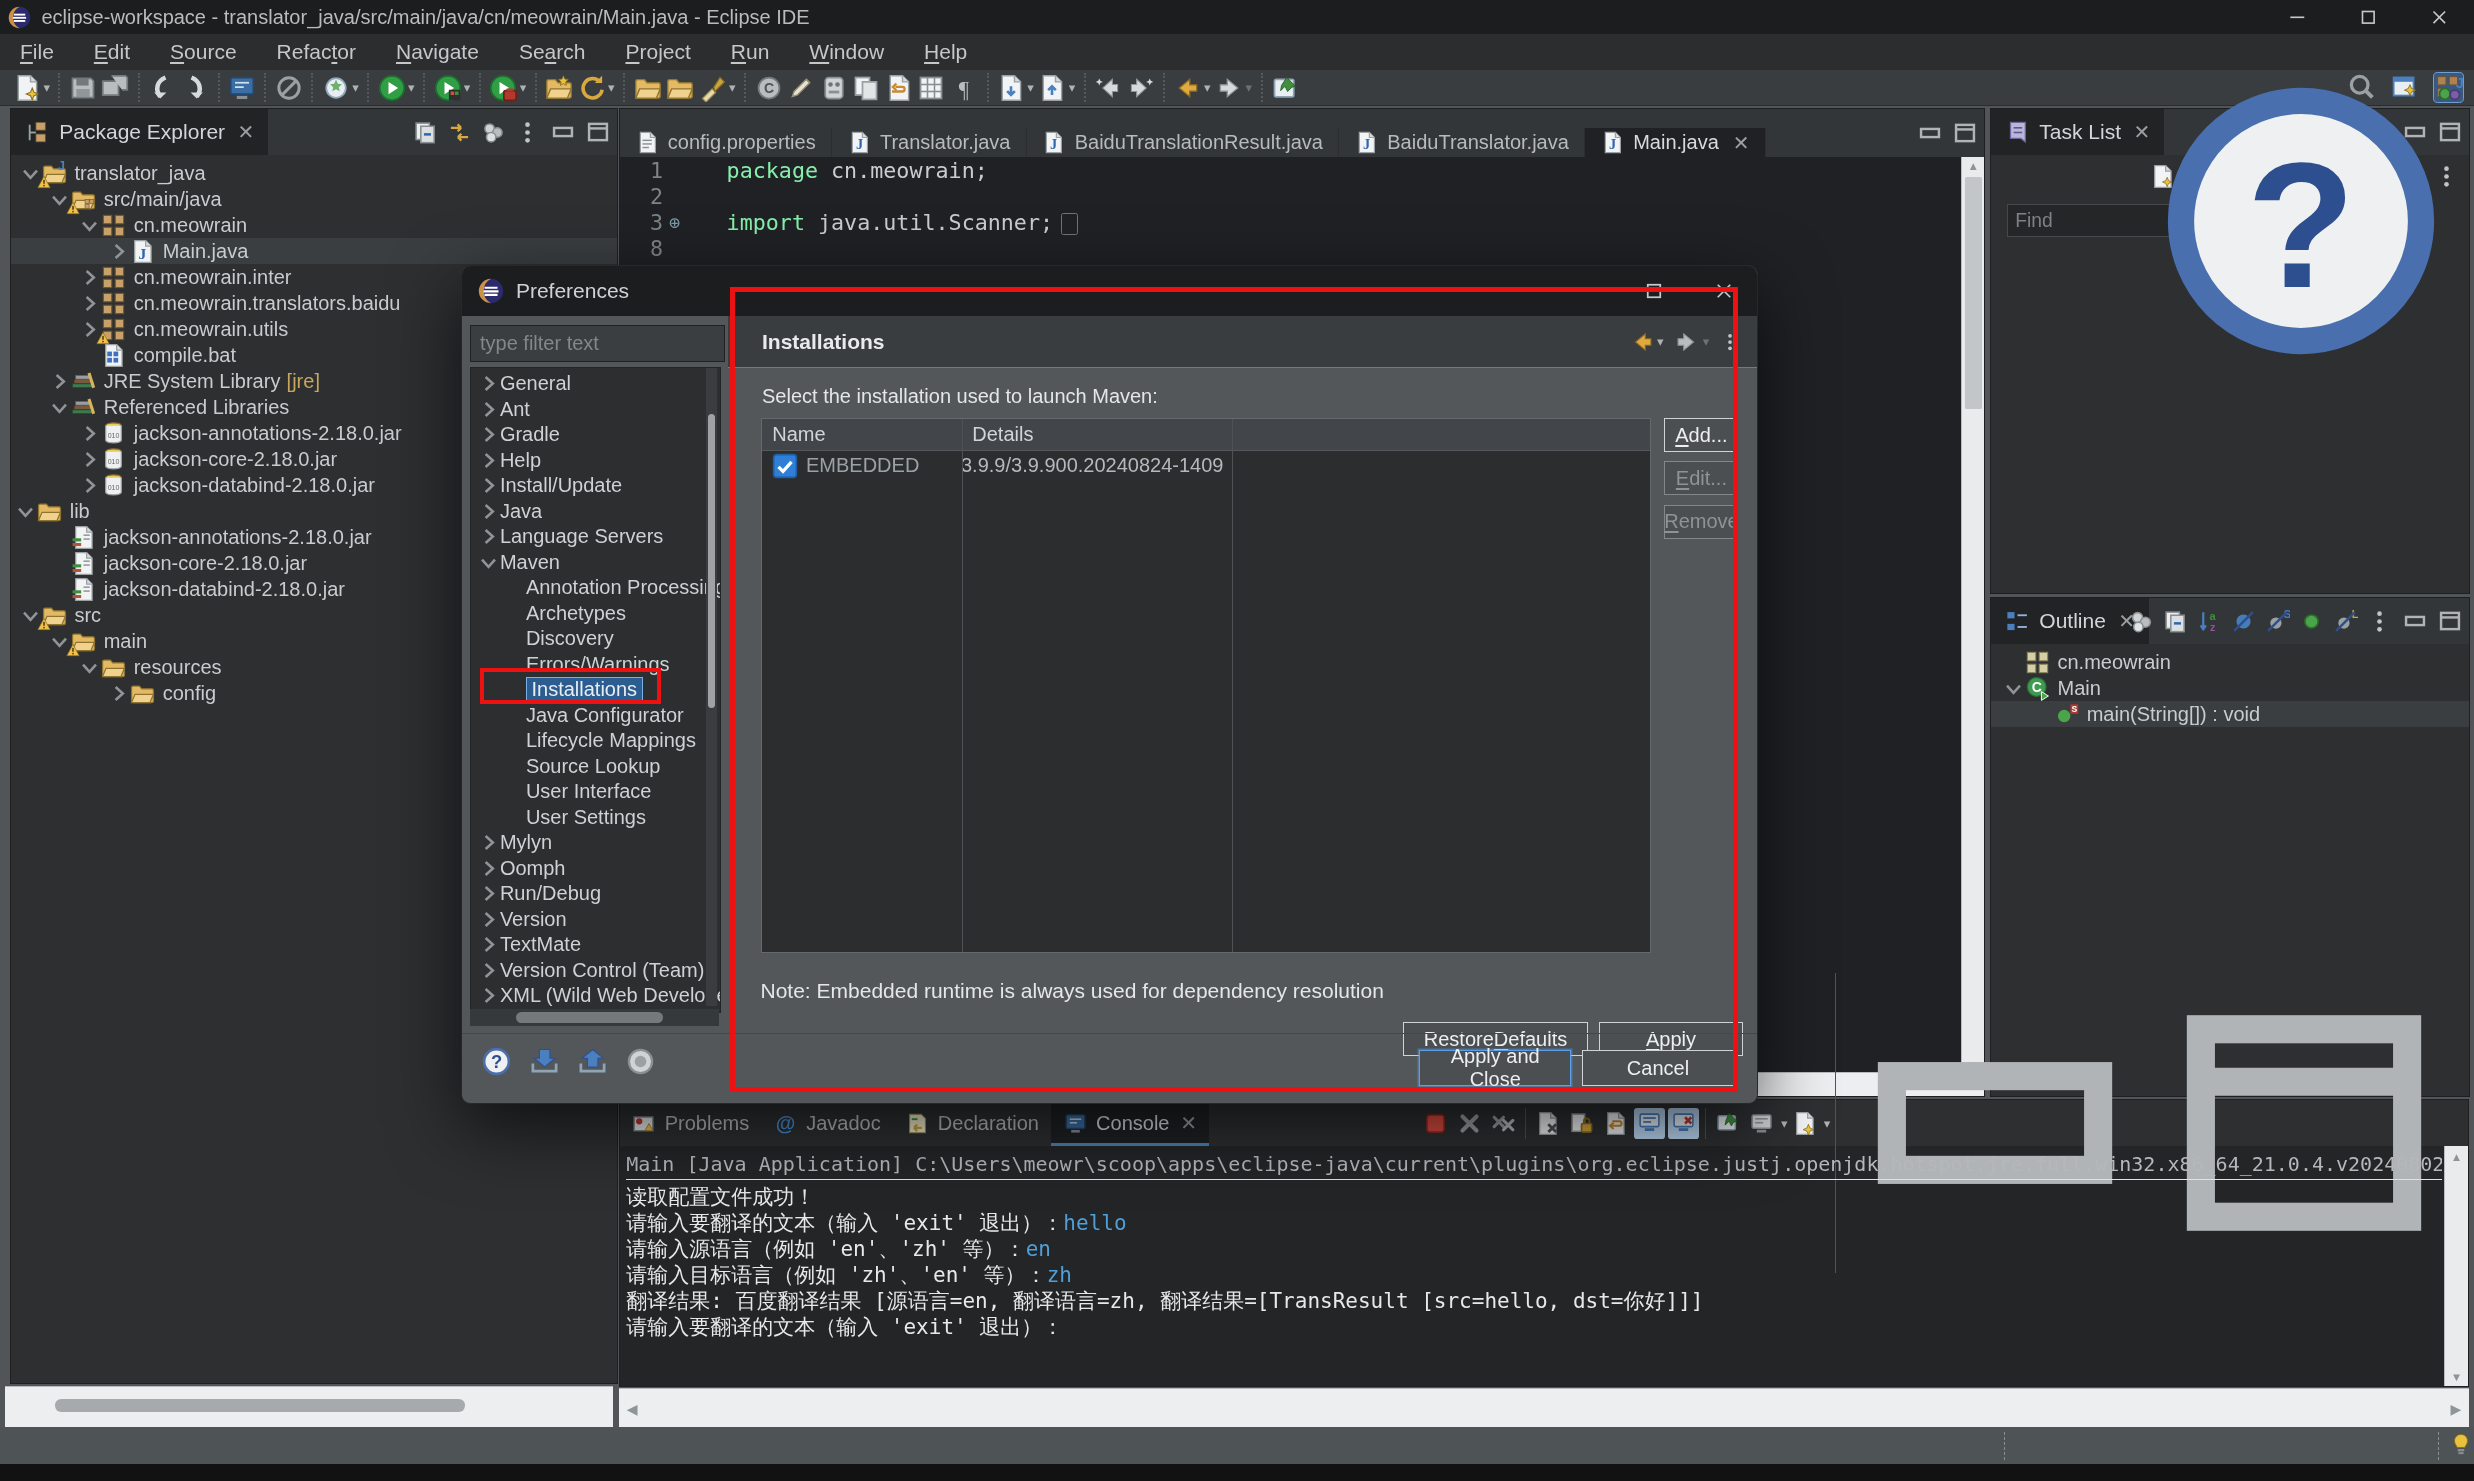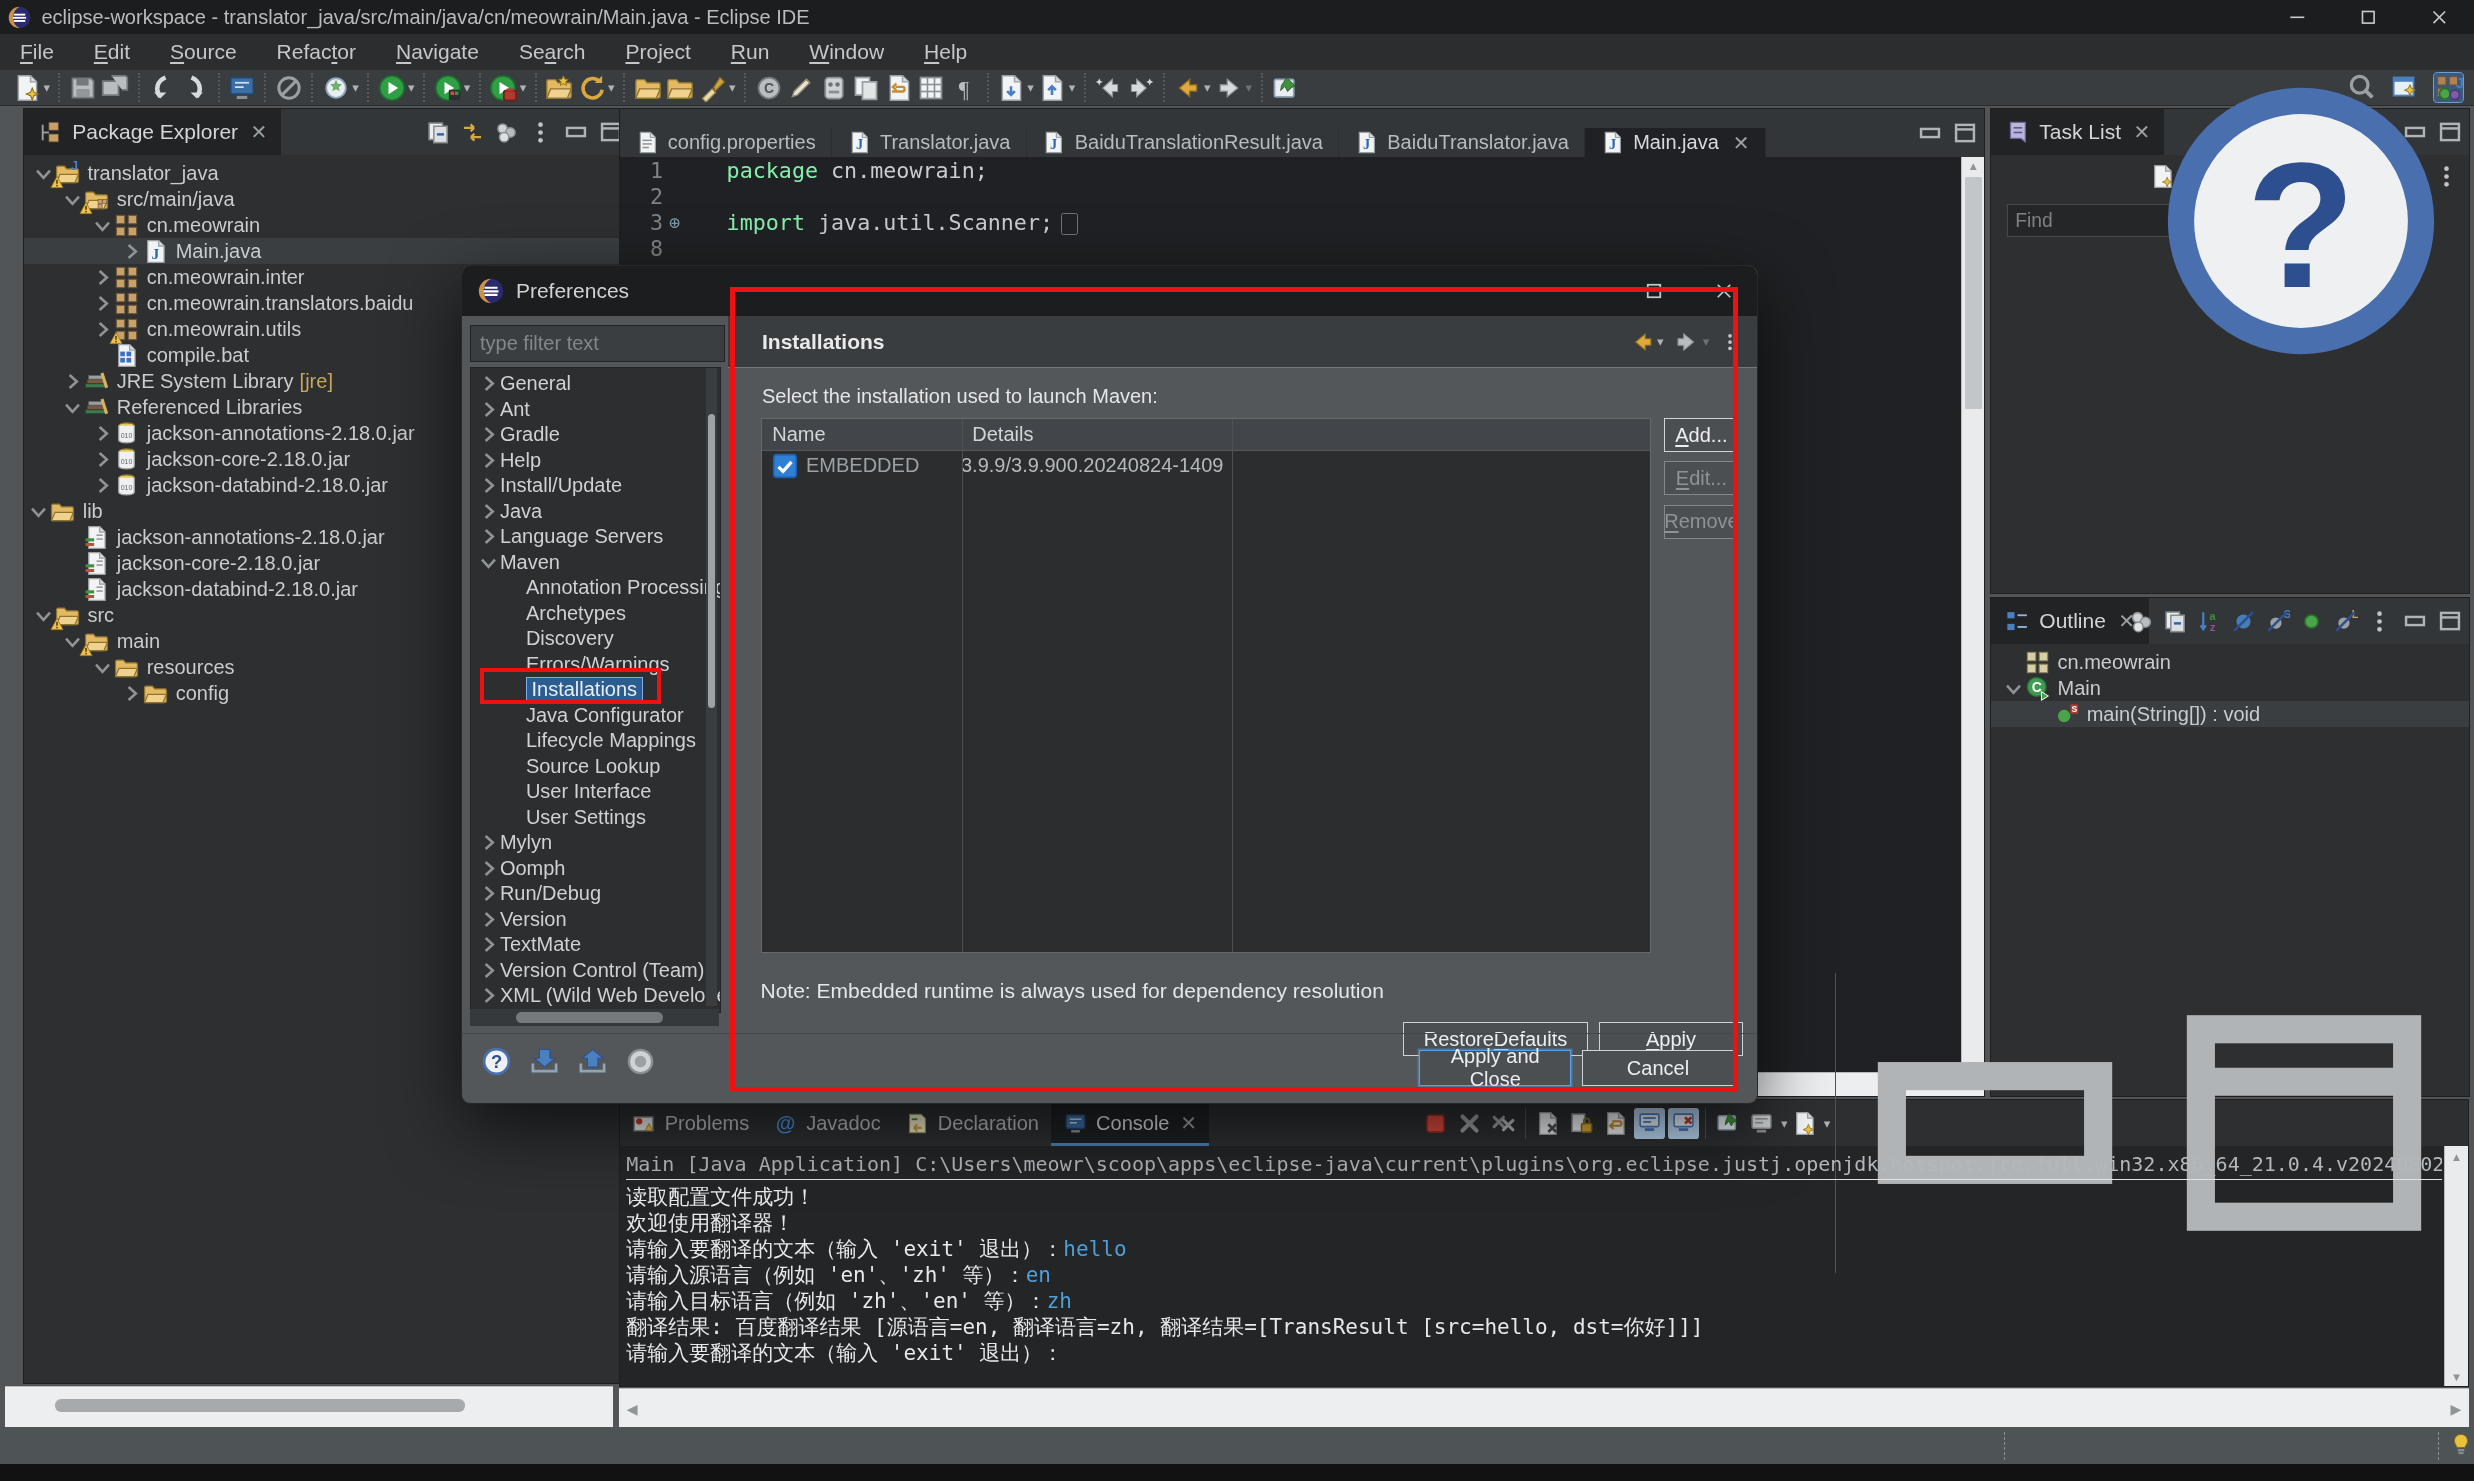--- a/index.html
+++ b/index.html
@@ -520,21 +520,21 @@
               <rect x="8.4" y="2" width="4.6" height="4.6"></rect>
               <rect x="2" y="8.4" width="4.6" height="4.6"></rect>
             </g>
             <text x="12" y="8" font-size="8" fill="#4a7fc0" font-weight="bold">J</text>
             <circle cx="6" cy="11.5" r="3" fill="#4aa54a" stroke="#2d6e2d"></circle>
             <circle cx="11.5" cy="12" r="2.6" fill="#7a5ea8" stroke="#4e3a74"></circle>
           </svg>
         </span></span>
     </div>
 
-  <div class="panel" style="left:23px;top:108px;width:608px;height:1276px;">
+  <div class="panel" style="left:10px;top:108px;width:608px;height:1276px;">
     <div class="phead">
       <span class="ptab">
         <span class="icn">
             <svg viewBox="0 0 16 16">
               <g stroke="#9aa0a3" stroke-width="1.2" fill="none">
                 <line x1="3" y1="3" x2="3" y2="13"></line>
                 <line x1="3" y1="8" x2="7" y2="8"></line>
               </g>
               <g fill="#c8a06a" stroke="#6b5536" stroke-width=".5">
                 <rect x="7" y="1.5" width="6" height="5"></rect>
@@ -1523,21 +1523,20 @@
                 <rect x="2.5" y="3" width="11" height="10" fill="none" stroke="#b0b4b7" stroke-width="1.5"></rect>
                 <line x1="2.5" y1="5.8" x2="13.5" y2="5.8" stroke="#b0b4b7" stroke-width="1.5"></line>
               </svg>
             </span>
           </span>
         </span>
     </div>
     <div class="chead">Main [Java Application] C:\Users\meowr\scoop\apps\eclipse-java\current\plugins\org.eclipse.justj.openjdk.hotspot.jre.full.win32.x86_64_21.0.4.v20240802-1551\jre\bin\javaw.exe  (2024年10月27日 上午11:36:16)</div>
     <div class="cbody" id="console-body">
         <div class="row"><span class="o">读取配置文件成功！</span></div>
-        <div class="row"><span class="o">欢迎使用翻译器！</span></div>
         <div class="row"><span class="o">请输入要翻译的文本（输入 'exit' 退出）：</span><span class="i">hello</span></div>
         <div class="row"><span class="o">请输入源语言（例如 'en'、'zh' 等）：</span><span class="i">en</span></div>
         <div class="row"><span class="o">请输入目标语言（例如 'zh'、'en' 等）：</span><span class="i">zh</span></div>
         <div class="row"><span class="o">翻译结果: 百度翻译结果 [源语言=en, 翻译语言=zh, 翻译结果=[TransResult [src=hello, dst=你好]]]</span></div>
         <div class="row"><span class="o">请输入要翻译的文本（输入 'exit' 退出）：</span></div>
       </div>
     <div style="position:absolute;right:0;top:46px;bottom:0;width:23px;background:#e9ebec;border-left:0.8px solid #b9bcbe;">
       <span class="sarrow" style="top:1.5px;">▲</span>
       <span class="sarrow" style="bottom:1.5px;">▼</span>
     </div>

